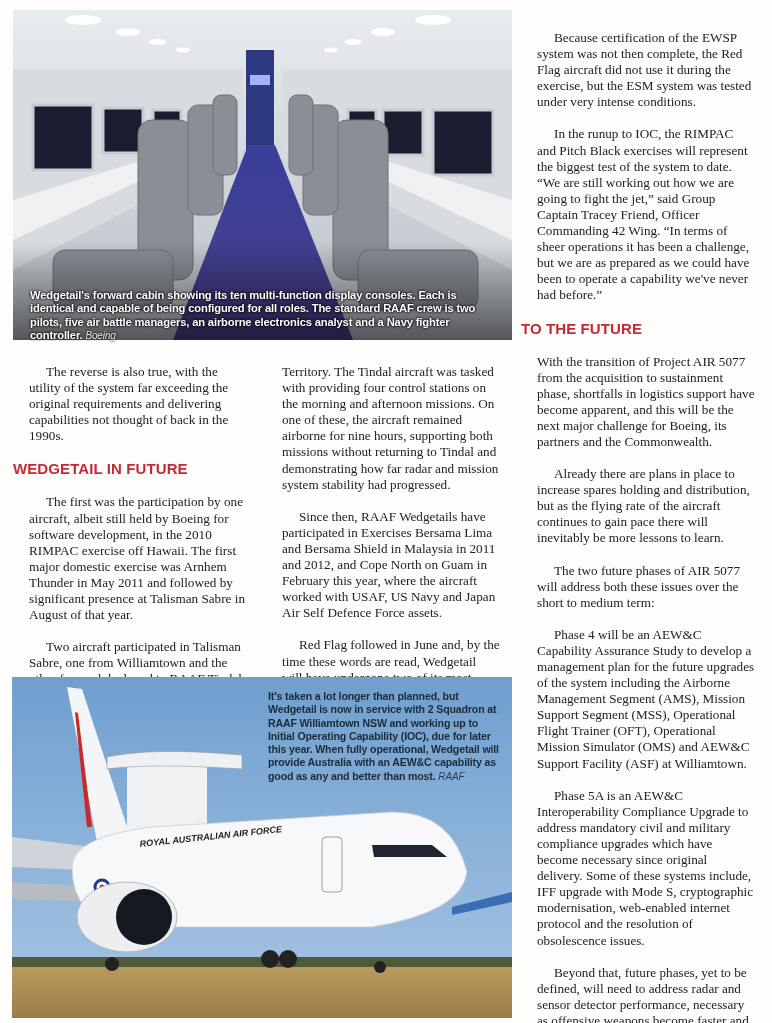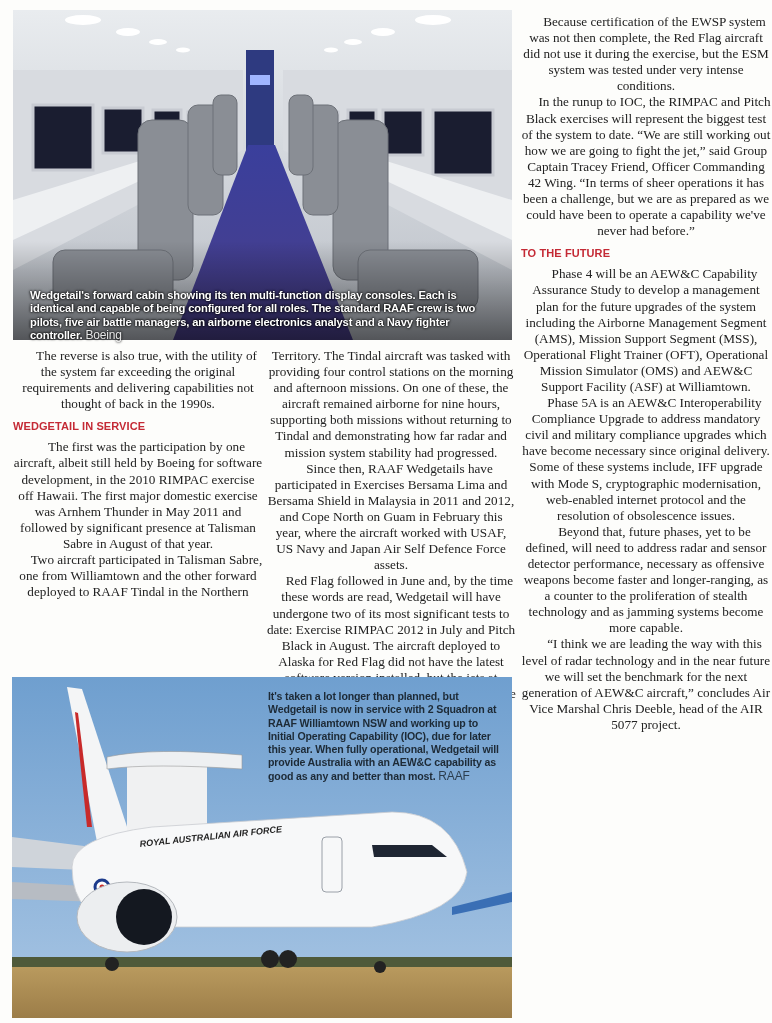--- a/index.html
+++ b/index.html
@@ -14,39 +14,39 @@
   #plane-photo { left: 12px; top: 677px; width: 500px; height: 341px; }
   .photo svg { display: block; width: 100%; height: 100%; }
 
   .caption {
     position: absolute;
     font-family: "Liberation Sans", "DejaVu Sans", sans-serif;
     font-weight: bold; font-stretch: condensed;
     color: #fff; font-size: 11.2px; line-height: 13.4px;
     letter-spacing: -0.15px;
   }
-  .caption .credit { font-weight: normal; font-size: 12px; opacity: 0.85; }
+  .caption .credit { font-style: italic; font-weight: normal; font-size: 10px; opacity: 0.85; }
   #cabin-caption { left: 30px; top: 289px; width: 450px; text-shadow: 0 0 2px #000, 0 0 3px #000; }
   #plane-caption { left: 268px; top: 690px; width: 232px; text-align: left; color: #1d2a36; font-size: 10.6px; line-height: 13.3px; }
 
   .col {
     position: absolute;
     font-size: 13.2px; line-height: 16.1px;
     text-align: left;
   }
-  .col p { margin: 0; text-align: center; }
+  .col p { margin: 16px; }
   .col p.ind { text-indent: 17px; }
   #col1 { left: 13px; top: 348px; width: 250px; }
   #col2 { left: 266px; top: 348px; width: 250px; font-family: Liberation Serif, serif; }
   #col3 { left: 521px; top: 14px; width: 250px; }
 
   h2.head {
     margin: 5px 0 4px 0;
     font-family: "Liberation Sans", "DejaVu Sans", sans-serif;
-    font-weight: 900; font-size: 11px; letter-spacing: 0.1px;
+    font-weight: 900; font-size: 15px; letter-spacing: 0.1px;
     color: #c42a35; line-height: 18px;
   }
 </style>
 </head>
 <body>
 
 <div id="cabin-photo" class="photo" title="Wedgetail forward cabin with multi-function display consoles and grey seats along a blue-carpeted aisle">
   <svg viewBox="0 0 499 330" preserveAspectRatio="none">
     <defs>
       <linearGradient id="ceil" x1="0" y1="0" x2="0" y2="1">
@@ -111,35 +111,38 @@
     <rect width="499" height="330" fill="url(#shade)"></rect>
   </svg>
 </div>
 <div id="cabin-caption" class="caption">
   <span>Wedgetail's forward cabin showing its ten multi-function display consoles. Each is identical and capable of being configured for all roles. The standard RAAF crew is two pilots, five air battle managers, an airborne electronics analyst and a Navy fighter controller.</span>
   <span class="credit">Boeing</span>
 </div>
 
 <div id="col1" class="col">
   <p class="ind">The reverse is also true, with the utility of the system far exceeding the original requirements and delivering capabilities not thought of back in the 1990s.</p>
-  <h2 class="head">WEDGETAIL IN SERVICE</h2>
+  <h2 class="head">WEDGETAIL IN FUTURE</h2>
   <p class="ind">The first was the participation by one aircraft, albeit still held by Boeing for software development, in the 2010 RIMPAC exercise off Hawaii. The first major domestic exercise was Arnhem Thunder in May 2011 and followed by significant presence at Talisman Sabre in August of that year.</p>
   <p class="ind">Two aircraft participated in Talisman Sabre, one from Williamtown and the other forward deployed to RAAF Tindal in the Northern</p>
 </div>
 
 <div id="col2" class="col">
   <p>Territory. The Tindal aircraft was tasked with providing four control stations on the morning and afternoon missions. On one of these, the aircraft remained airborne for nine hours, supporting both missions without returning to Tindal and demonstrating how far radar and mission system stability had progressed.</p>
   <p class="ind">Since then, RAAF Wedgetails have participated in Exercises Bersama Lima and Bersama Shield in Malaysia in 2011 and 2012, and Cope North on Guam in February this year, where the aircraft worked with USAF, US Navy and Japan Air Self Defence Force assets.</p>
   <p class="ind">Red Flag followed in June and, by the time these words are read, Wedgetail will have undergone two of its most significant tests to date: Exercise RIMPAC 2012 in July and Pitch Black in August. The aircraft deployed to Alaska for Red Flag did not have the latest software version installed, but the jets at RIMPAC and Pitch Black were due to be in the latest configuration.</p>
 </div>
 
 <div id="col3" class="col">
   <p class="ind">Because certification of the EWSP system was not then complete, the Red Flag aircraft did not use it during the exercise, but the ESM system was tested under very intense conditions.</p>
   <p class="ind">In the runup to IOC, the RIMPAC and Pitch Black exercises will represent the biggest test of the system to date. “We are still working out how we are going to fight the jet,” said Group Captain Tracey Friend, Officer Commanding 42 Wing. “In terms of sheer operations it has been a challenge, but we are as prepared as we could have been to operate a capability we've never had before.”</p>
   <h2 class="head">TO THE FUTURE</h2>
+  <p>With the transition of Project AIR 5077 from the acquisition to sustainment phase, shortfalls in logistics support have become apparent, and this will be the next major challenge for Boeing, its partners and the Commonwealth.</p>
+  <p class="ind">Already there are plans in place to increase spares holding and distribution, but as the flying rate of the aircraft continues to gain pace there will inevitably be more lessons to learn.</p>
+  <p class="ind">The two future phases of AIR 5077 will address both these issues over the short to medium term:</p>
   <p class="ind">Phase 4 will be an AEW&amp;C Capability Assurance Study to develop a management plan for the future upgrades of the system including the Airborne Management Segment (AMS), Mission Support Segment (MSS), Operational Flight Trainer (OFT), Operational Mission Simulator (OMS) and AEW&amp;C Support Facility (ASF) at Williamtown.</p>
   <p class="ind">Phase 5A is an AEW&amp;C Interoperability Compliance Upgrade to address mandatory civil and military compliance upgrades which have become necessary since original delivery. Some of these systems include, IFF upgrade with Mode S, cryptographic modernisation, web-enabled internet protocol and the resolution of obsolescence issues.</p>
   <p class="ind">Beyond that, future phases, yet to be defined, will need to address radar and sensor detector performance, necessary as offensive weapons become faster and longer-ranging, as a counter to the proliferation of stealth technology and as jamming systems become more capable.</p>
   <p class="ind">“I think we are leading the way with this level of radar technology and in the near future we will set the benchmark for the next generation of AEW&amp;C aircraft,” concludes Air Vice Marshal Chris Deeble, head of the AIR 5077 project.</p>
 </div>
 
 <div id="plane-photo" class="photo" title="White RAAF Wedgetail AEW&amp;C aircraft with top-mounted radar on a grass airfield under blue sky">
   <svg viewBox="0 0 500 341" preserveAspectRatio="none">
     <defs>
       <linearGradient id="sky" x1="0" y1="0" x2="0" y2="1">

